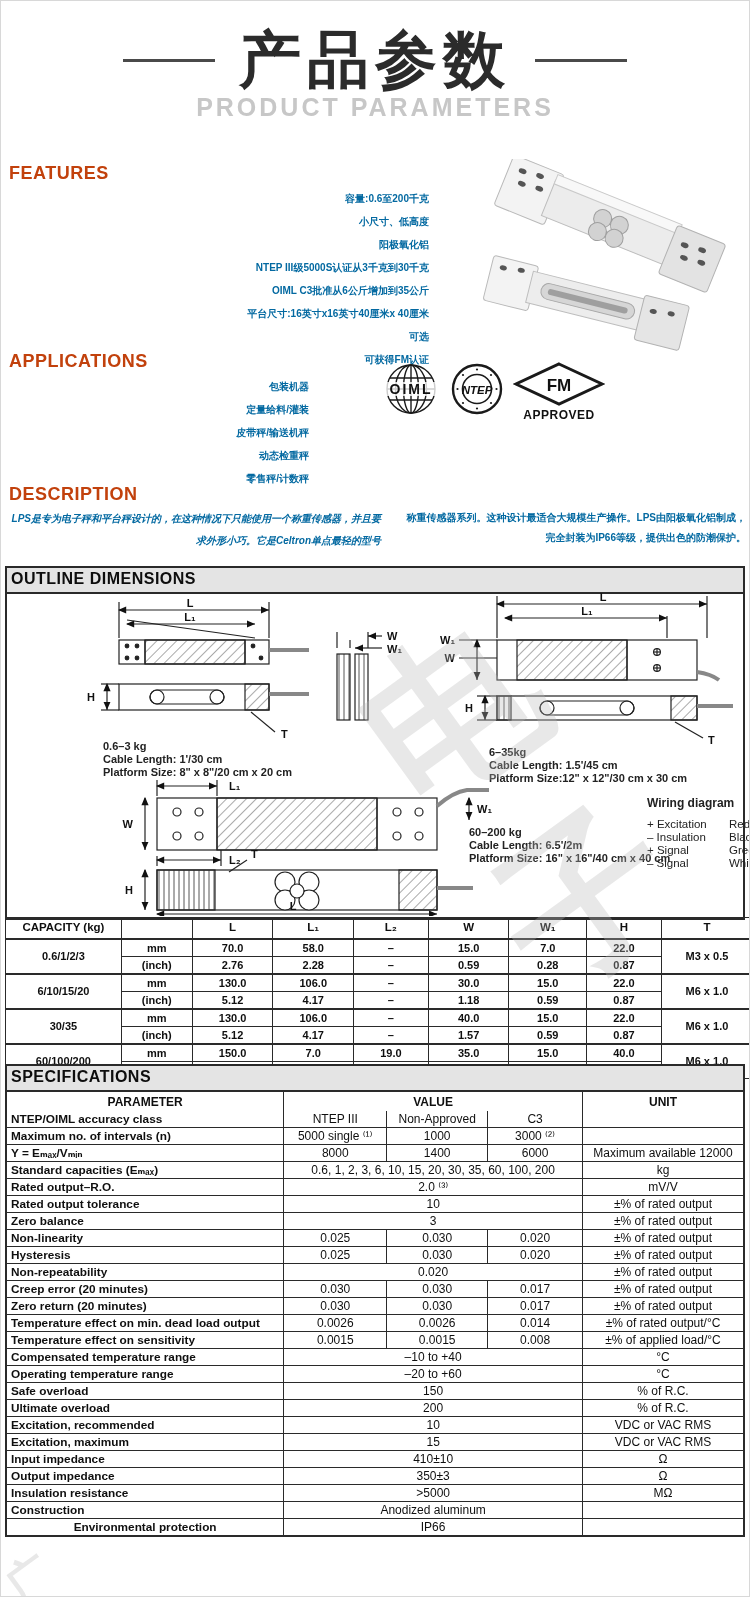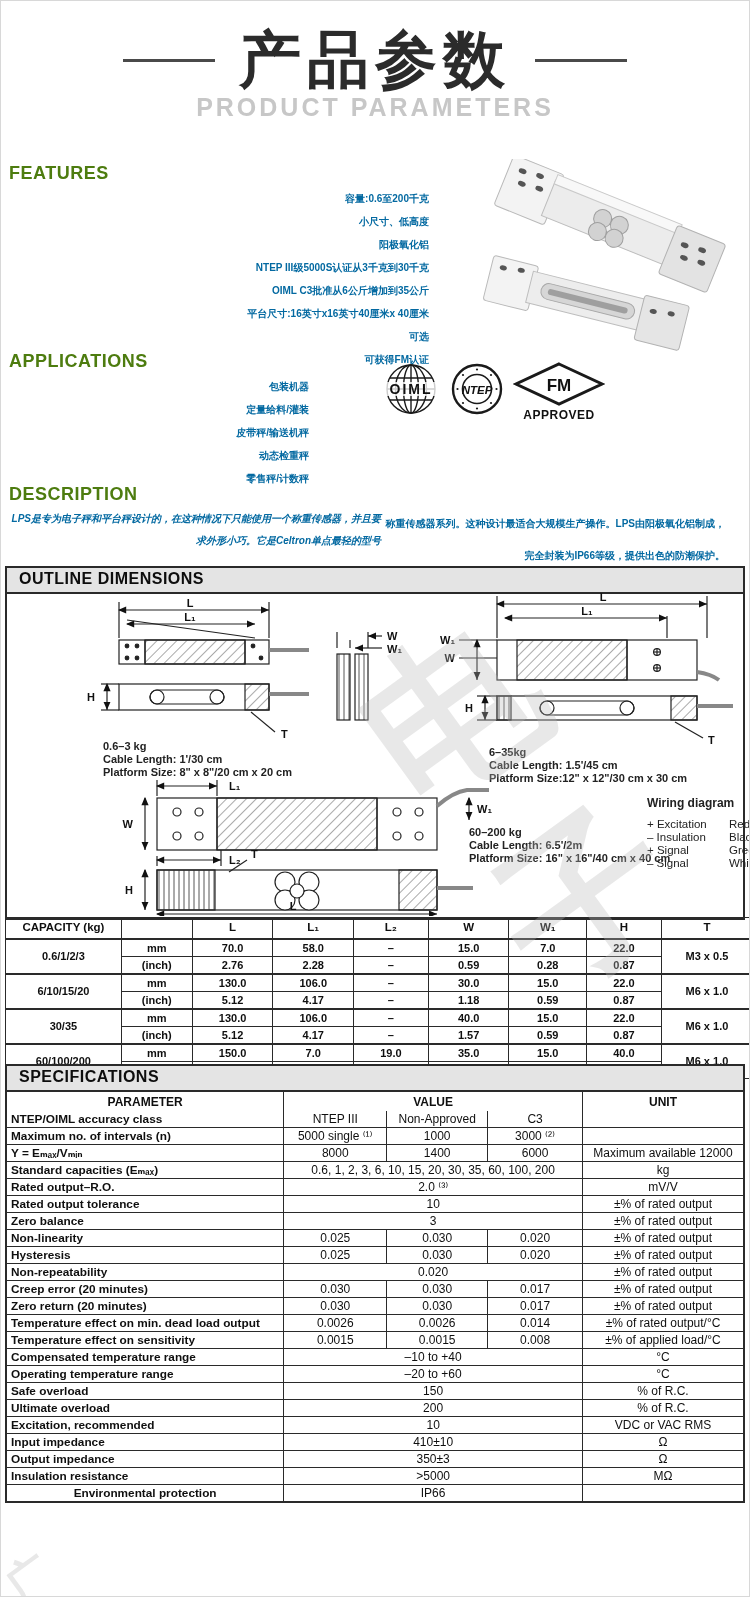--- a/index.html
+++ b/index.html
@@ -8,31 +8,31 @@
         font-family:"Liberation Sans","DejaVu Sans",sans-serif;color:#111;}
 
   
   .hdr{position:absolute;top:28px;left:0;width:100%;text-align:center;}
   .hdr-row{display:flex;align-items:center;justify-content:center;gap:24px;}
   .hdr-line{width:92px;height:3px;background:#4a4a4a;}
   .hdr-title{font-size:62px;font-weight:900;color:#2b2b2b;letter-spacing:6px;line-height:1;}
   .hdr-sub{margin-top:2px;font-size:25px;font-weight:700;color:#c7c7c7;letter-spacing:3px;}
 
   
-  .sec-h{position:absolute;font-size:18px;font-weight:800;letter-spacing:.5px;color:#4d7c0f;}
+  .sec-h{position:absolute;font-size:18px;font-weight:800;letter-spacing:.5px;color:#c2410c;}
   .cn{font-size:10px;font-weight:600;line-height:23px;color:#0369a1;text-align:right;}
   .block{position:absolute;}
 
   
   .logos{position:absolute;left:380px;top:360px;display:flex;align-items:flex-start;gap:8px;}
 
   
   .framed{position:absolute;left:4px;right:4px;border:2px solid #2a2a2a;background:#fff;}
   .bar{height:22px;background:#e4e4e4;border-bottom:2px solid #2a2a2a;
-       font-size:16px;font-weight:800;letter-spacing:.5px;padding:2px 0 0 12px;color:#0d0d0d;}
+       font-size:16px;font-weight:800;letter-spacing:.5px;padding:2px 0 0 4px;color:#0d0d0d;}
   #outline-box{top:565px;height:350px;}
   .cap{position:absolute;font-size:11px;font-weight:700;line-height:13px;color:#222;}
   .wiring{position:absolute;left:640px;top:228px;font-size:11.5px;color:#222;}
   .wiring .wh{font-weight:800;font-size:12px;margin-bottom:8px;}
   .wire-row{display:flex;margin:1px 0;}
   .wire-sig{width:82px;}
   .watermark{position:absolute;color:rgba(185,185,185,.33);pointer-events:none;
              font-weight:700;transform:rotate(-36deg);z-index:5;}
 
   
@@ -161,21 +161,21 @@
     </svg>
     <svg width="92" height="62" viewBox="0 0 92 62">
       <polygon points="46,3 89,23 46,43 3,23" fill="none" stroke="#1a1a1a" stroke-width="3"></polygon>
       <text x="46" y="29.5" text-anchor="middle" font-size="17" font-weight="800" fill="#111">FM</text>
       <text x="46" y="58" text-anchor="middle" font-size="12" font-weight="800" fill="#111" letter-spacing="0.5">APPROVED</text>
     </svg>
   </div>
 
   <div class="sec-h" style="left:8px;top:483px;">DESCRIPTION</div>
   <div class="block cn" style="left:8px;top:507px;width:372px;line-height:22px;font-style:italic;">LPS是专为电子秤和平台秤设计的，在这种情况下只能使用一个称重传感器，并且要求外形小巧。它是Celtron单点最轻的型号</div>
-  <div class="block cn" style="left:376px;top:507px;width:348px;line-height:32px;">称重传感器系列。这种设计最适合大规模生产操作。LPS由阳极氧化铝制成，完全封装为IP66等级，提供出色的防潮保护。</div>
+  <div class="block cn" style="left:397px;top:507px;width:348px;line-height:20px;">称重传感器系列。这种设计最适合大规模生产操作。LPS由阳极氧化铝制成，完全封装为IP66等级，提供出色的防潮保护。</div>
 
   <div class="watermark" style="left:420px;top:530px;font-size:170px;letter-spacing:30px;">电子</div>
   <div class="watermark" style="left:6px;top:1548px;font-size:44px;">广</div>
 
   <div id="outline-box" class="framed">
     <div class="bar">OUTLINE DIMENSIONS</div>
 
     <svg width="740" height="324" viewBox="0 0 740 324" style="position:absolute;left:0;top:24px;">
       <defs>
         <marker id="ah" markerWidth="8" markerHeight="8" refX="7" refY="3" orient="auto">
@@ -594,35 +594,45 @@
             <td class="param">Ultimate overload</td>
             <td class="val" colspan="3">200</td>
             <td class="unit">% of R.C.</td>
           </tr>
           <tr>
             <td class="param">Excitation, recommended</td>
             <td class="val" colspan="3">10</td>
             <td class="unit">VDC or VAC RMS</td>
           </tr>
           <tr>
+            <td class="param">Excitation, maximum</td>
+            <td class="val" colspan="3">15</td>
+            <td class="unit">VDC or VAC RMS</td>
+          </tr>
+          <tr>
             <td class="param">Input impedance</td>
             <td class="val" colspan="3">410±10</td>
             <td class="unit">Ω</td>
           </tr>
           <tr>
             <td class="param">Output impedance</td>
             <td class="val" colspan="3">350±3</td>
             <td class="unit">Ω</td>
           </tr>
           <tr>
             <td class="param">Insulation resistance</td>
             <td class="val" colspan="3">&gt;5000</td>
             <td class="unit">MΩ</td>
           </tr>
           <tr>
+            <td class="param">Construction</td>
+            <td class="val" colspan="3">Anodized aluminum</td>
+            <td class="unit"></td>
+          </tr>
+          <tr>
             <td class="param">Environmental protection</td>
             <td class="val" colspan="3">IP66</td>
             <td class="unit"></td>
           </tr>
         </tbody>
     </table>
   </div>
 
 </div>
 

